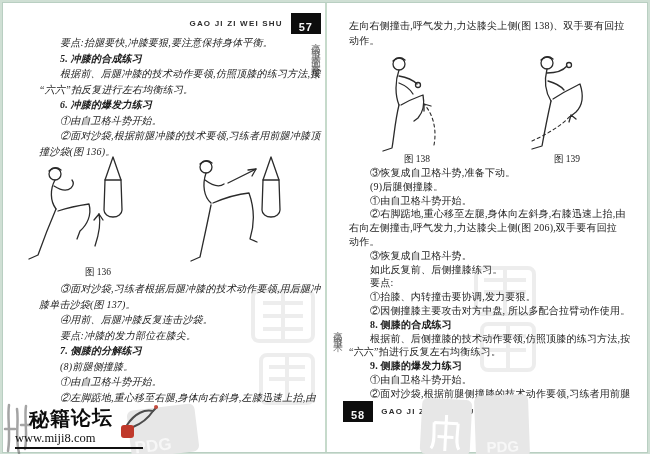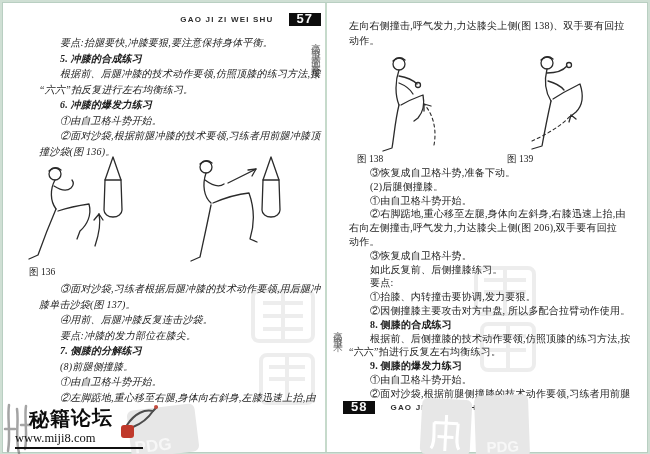--- a/index.html
+++ b/index.html
@@ -17,29 +17,29 @@
   .seam{
     position:absolute;left:322px;top:0;width:2px;height:449px;
     background:#c6dacb;
   }
   .page{position:absolute;top:0;height:449px;}
   #left-page{left:0;width:322px;}
   #right-page{left:324px;width:286px;}
 
   
   .runhead{
-    position:absolute;display:flex;align-items:center;gap:15px;
+    position:absolute;display:flex;align-items:center;gap:8px;
     font-family:"Liberation Sans","DejaVu Sans",sans-serif;
     font-size:8px;letter-spacing:1.2px;color:#2e2e2e;font-weight:bold;
   }
   .badge{
     display:inline-block;background:#0d0d0d;color:#f5f5f5;
     font-family:"Liberation Sans","DejaVu Sans",sans-serif;
-    font-size:13px;font-weight:bold;letter-spacing:1px;
-    padding:1px 8px 2px 8px;line-height:10px;
+    font-size:11px;font-weight:bold;letter-spacing:1px;
+    padding:9px 8px 2px 8px;line-height:10px;
   }
   
   .side-label{
     position:absolute;
     writing-mode:vertical-rl;text-orientation:upright;
     font-size:9.5px;color:#6f6f6f;letter-spacing:3px;
     font-family:"Liberation Serif","DejaVu Serif",serif;
   }
   
   .textblock{position:absolute;}
@@ -50,21 +50,21 @@
   .lh-l{line-height:15.5px;font-style:italic;}
   .lh-rt{line-height:14.5px;}
   .lh-rb{line-height:13.8px;}
   .ind{text-indent:21px;}
   .bold{font-weight:bold;}
   
   .figrow{position:absolute;display:flex;}
   .fig{display:block;}
   .caprow{position:absolute;display:flex;}
   .cap{
-    font-size:9.5px;color:#222;margin:0;
+    text-align:center;font-size:9.5px;color:#222;margin:0;
   }
   .ln{fill:none;stroke:#2b2b2b;stroke-width:1.3;stroke-linecap:round;stroke-linejoin:round;}
   .dash{fill:none;stroke:#2b2b2b;stroke-width:1.1;stroke-dasharray:3 3;stroke-linecap:round;}
   
   .stamp{
     position:absolute;background:#e7e7e7;border-radius:6px;
     display:flex;align-items:flex-end;justify-content:center;
     font-family:"Liberation Sans","DejaVu Sans",sans-serif;
     font-weight:bold;color:#f7f7f7;overflow:hidden;
   }
@@ -197,21 +197,21 @@
       </svg>
     </div>
 
     <div class="caprow" style="left:30px;top:150px;width:270px;">
       <p class="cap" style="width:120px;">图 138</p>
       <p class="cap" style="width:120px;margin-left:30px;">图 139</p>
     </div>
 
     <div class="textblock" style="left:22px;top:163px;width:294px;">
       <p class="bl lh-rb ind">③恢复成自卫格斗势,准备下动。</p>
-      <p class="bl lh-rb ind">(2)后腿侧撞膝。</p>
+      <p class="bl lh-rb ind">(9)后腿侧撞膝。</p>
       <p class="bl lh-rb ind">①由自卫格斗势开始。</p>
       <p class="bl lh-rb ind">②右脚踮地,重心移至左腿,身体向左斜身,右膝迅速上抬,由</p>
       <p class="bl lh-rb">右向左侧撞击,呼气发力,力达膝尖上侧(图 206),双手要有回拉</p>
       <p class="bl lh-rb">动作。</p>
       <p class="bl lh-rb ind">③恢复成自卫格斗势。</p>
       <p class="bl lh-rb ind">如此反复前、后侧撞膝练习。</p>
       <p class="bl lh-rb ind">要点:</p>
       <p class="bl lh-rb ind">①抬膝、内转撞击要协调,发力要狠。</p>
       <p class="bl lh-rb ind">②因侧撞膝主要攻击对方中盘, 所以多配合拉臂动作使用。</p>
       <p class="bl lh-rb ind bold">8. 侧膝的合成练习</p>

